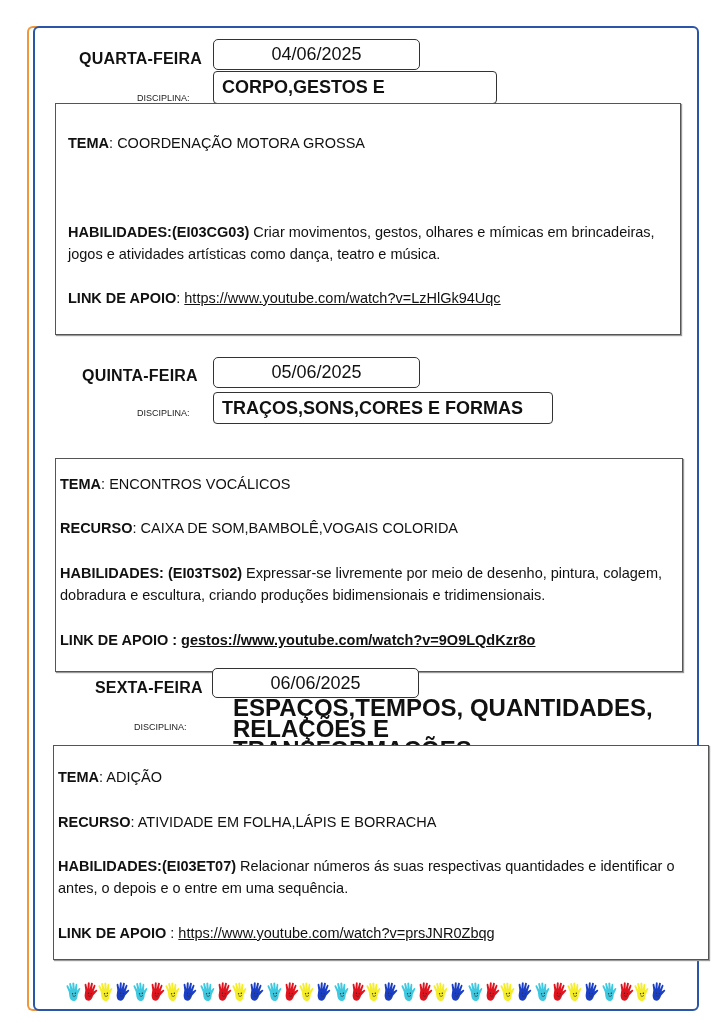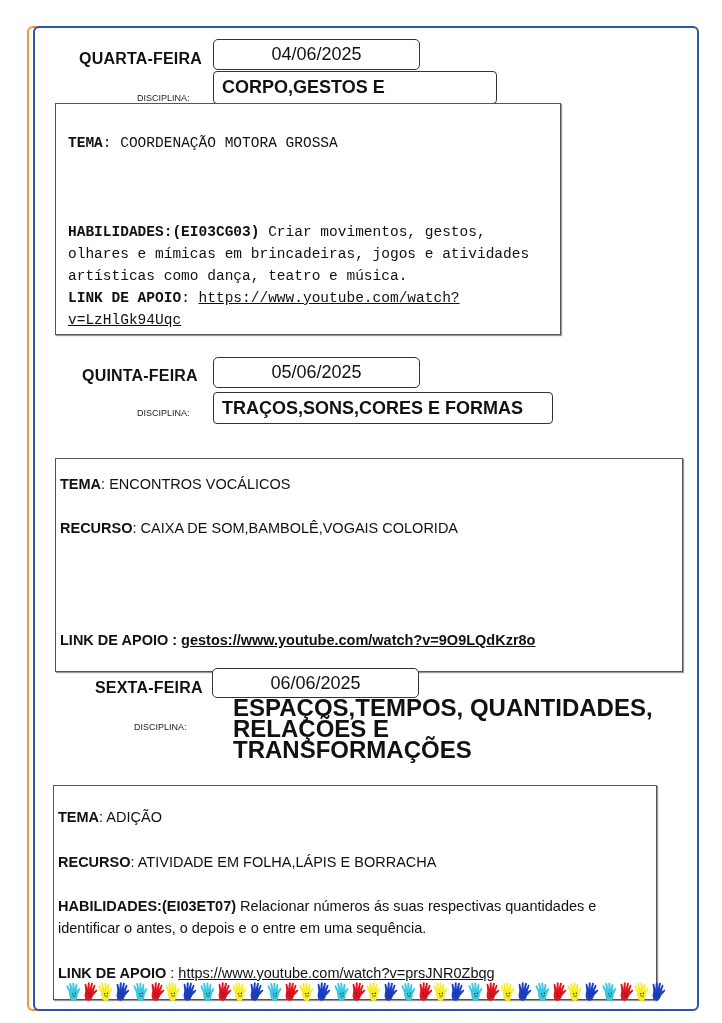--- a/index.html
+++ b/index.html
@@ -30,44 +30,45 @@
 </head>
 <body>
 
 <div class="orange-frame"></div>
 <div class="blue-frame"></div>
 
 <div class="abs day-label" style="left:79px; top:50px;">QUARTA-FEIRA</div>
 <div class="abs date-box" style="left:213px; top:39px; width:207px; height:31px;">04/06/2025</div>
 <div class="abs disc-label" style="left:137px; top:93px;">DISCIPLINA:</div>
 <div class="abs disc-box" style="left:213px; top:71px; width:284px; height:33px;">CORPO,GESTOS E MOVIMENTOS</div>
-<div class="abs content-box" style="left:55px; top:103px; width:506px; height:232px;font-family:Liberation Mono, monospace;">
+<div class="abs content-box" style="left:55px; top:103px; width:626px; height:232px;">
   <div class="field" style="top:28px;"><b>TEMA</b><span>: COORDENAÇÃO MOTORA GROSSA</span></div>
   <div class="field" style="top:117px;"><b>HABILIDADES:(EI03CG03)</b><span> Criar movimentos, gestos, olhares e mímicas em brincadeiras, jogos e atividades artísticas como dança, teatro e música.</span></div>
   <div class="field" style="top:183px;"><b>LINK DE APOIO</b><span>: </span><span class="link">https://www.youtube.com/watch?v=LzHlGk94Uqc</span></div>
 </div>
 
 <div class="abs day-label" style="left:82px; top:367px;">QUINTA-FEIRA</div>
 <div class="abs date-box" style="left:213px; top:357px; width:207px; height:31px;">05/06/2025</div>
 <div class="abs disc-label" style="left:137px; top:408px;">DISCIPLINA:</div>
 <div class="abs disc-box" style="left:213px; top:392px; width:340px; height:32px;">TRAÇOS,SONS,CORES E FORMAS</div>
 <div class="abs content-box" style="left:55px; top:458px; width:628px; height:214px;">
   <div class="field" style="left:4px; top:14px;"><b>TEMA</b><span>: ENCONTROS VOCÁLICOS</span></div>
   <div class="field" style="left:4px; top:58px;"><b>RECURSO</b><span>:  CAIXA DE SOM,BAMBOLÊ,VOGAIS COLORIDA</span></div>
+  <div class="field" style="left:4px; top:103px;"><b>HABILIDADES: (EI03TS02)</b><span> Expressar-se livremente por meio de desenho, pintura, colagem, dobradura e escultura, criando produções bidimensionais e tridimensionais.</span></div>
   <div class="field" style="left:4px; top:170px;"><b>LINK DE APOIO :</b><span>  </span><span class="link bold">gestos://www.youtube.com/watch?v=9O9LQdKzr8o</span></div>
 </div>
 
 <div class="abs day-label" style="left:95px; top:679px;">SEXTA-FEIRA</div>
 <div class="abs date-box" style="left:212px; top:668px; width:207px; height:30px;">06/06/2025</div>
 <div class="abs disc-label" style="left:134px; top:722px;">DISCIPLINA:</div>
 <div class="abs disc-free" style="left:215px; top:697px;">
   <div>ESPAÇOS,TEMPOS, QUANTIDADES, RELAÇÕES E</div>
   <div>TRANSFORMAÇÕES</div>
 </div>
-<div class="abs content-box" style="left:53px; top:745px; width:604px; height:215px;margin-top:40px;">
+<div class="abs content-box" style="left:53px; top:745px; width:656px; height:215px;">
   <div class="field" style="left:4px; top:20px;"><b>TEMA</b><span>: ADIÇÃO</span></div>
   <div class="field" style="left:4px; top:65px;"><b>RECURSO</b><span>: ATIVIDADE EM FOLHA,LÁPIS E BORRACHA</span></div>
   <div class="field" style="left:4px; top:109px;"><b>HABILIDADES:(EI03ET07)</b><span> Relacionar números ás suas respectivas quantidades e identificar o antes, o depois e o entre em uma sequência.</span></div>
   <div class="field" style="left:4px; top:176px;"><b>LINK DE APOIO</b><span> :   </span><span class="link">https://www.youtube.com/watch?v=prsJNR0Zbqg</span></div>
 </div>
 
 <div class="hands" id="hands">
     <div class="hand-group">
       <span class="hand" style="transform: rotate(-8deg);"><svg width="16" height="20" viewBox="0 0 16 20">
           <path fill="#3ec9e0" d="M3 9 L1.5 3.5 Q1.5 2 3 2.5 L4.8 7.5 L4.5 1.5 Q5 0 6.3 1 L7 7 L7.8 0.8 Q9 0 9.6 1.2 L9.3 7.3 L11 2.3 Q12.3 1.8 12.4 3.2 L11.3 9 L13.6 7 Q15 6.6 14.8 8 L11.5 13 Q10.5 18.5 7.5 19 Q3.5 19 3 14 Z"></path>

